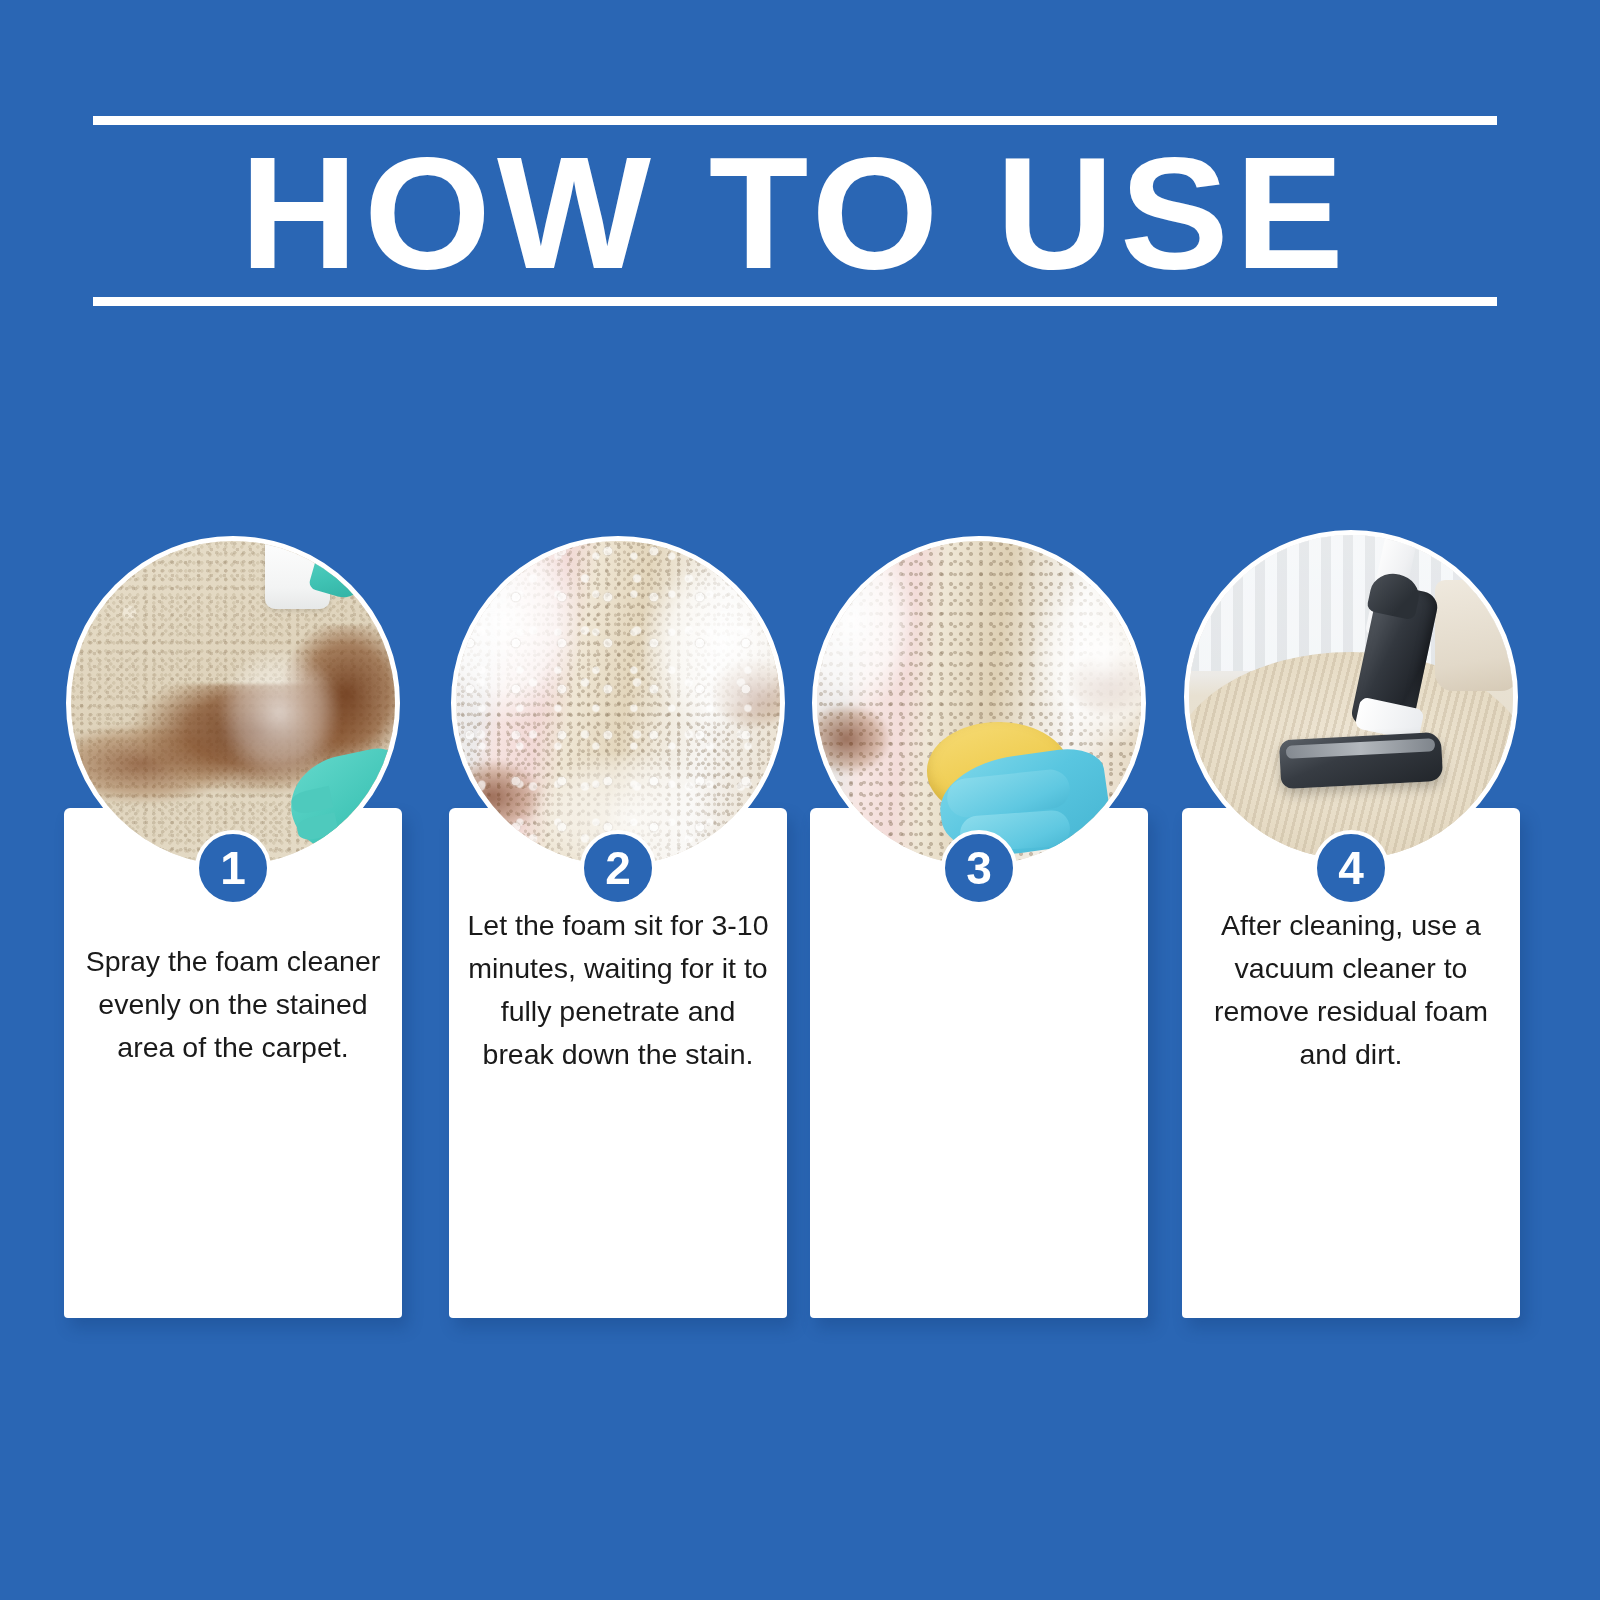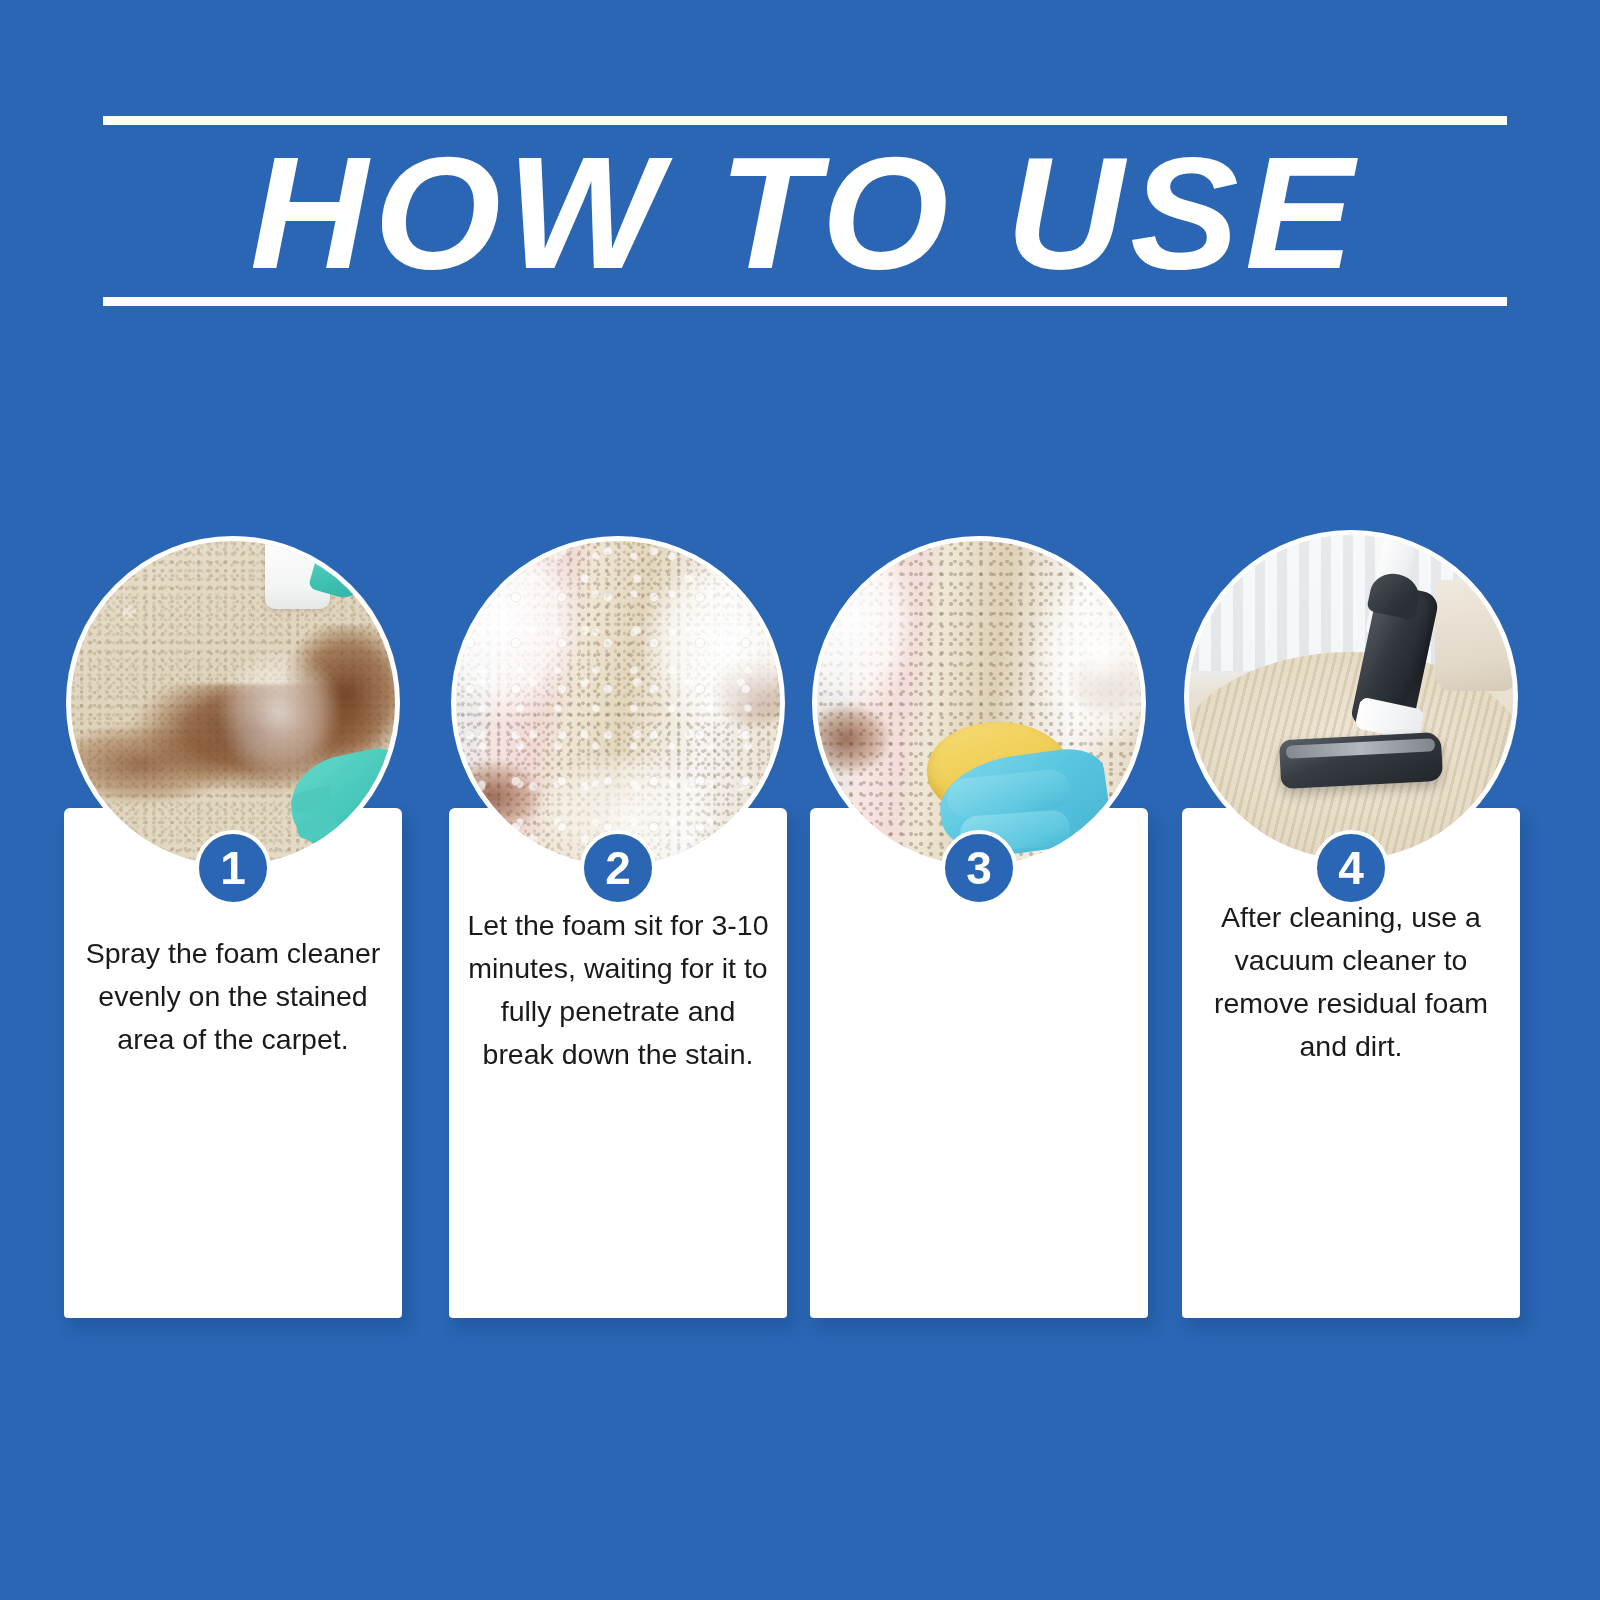--- a/index.html
+++ b/index.html
@@ -12,25 +12,24 @@
 
   body {
     background: #2a66b4;
     font-family: "Liberation Sans", sans-serif;
     position: relative;
   }
 
   
   .header {
     position: absolute;
-    left: 103px;
+    left: 93px;
     top: 110px;
     width: 1404px;
     height: 200px;
-    font-style: italic;
   }
   .rule {
     position: absolute;
     left: 0;
     width: 100%;
     height: 9px;
     background: #ffffff;
   }
   .rule-top { top: 6px; }
   .rule-bottom { bottom: 4px; }
@@ -112,29 +111,29 @@
     font-weight: bold;
     line-height: 68px;
     text-align: center;
     z-index: 5;
   }
 
   .card-text {
     position: absolute;
     left: 16px;
     right: 16px;
-    top: 124px;
+    top: 132px;
     text-align: center;
     color: #1a1a1a;
     font-size: 28.5px;
     line-height: 43px;
     font-family: "Liberation Sans", sans-serif;
   }
   .card-2 .card-text { top: 96px; }
-  .card-4 .card-text { top: 88px; }
+  .card-4 .card-text { top: 96px; }
 
   
 
   
   .p1-base {
     position: absolute; inset: 0;
     background:
       radial-gradient(circle at 18% 22%, #efe7d6 0 6px, transparent 7px),
       radial-gradient(circle at 44% 9%, #e2d7c0 0 5px, transparent 6px),
       linear-gradient(160deg, #e8dfcb 0%, #ded2ba 48%, #e6ddc9 100%);

